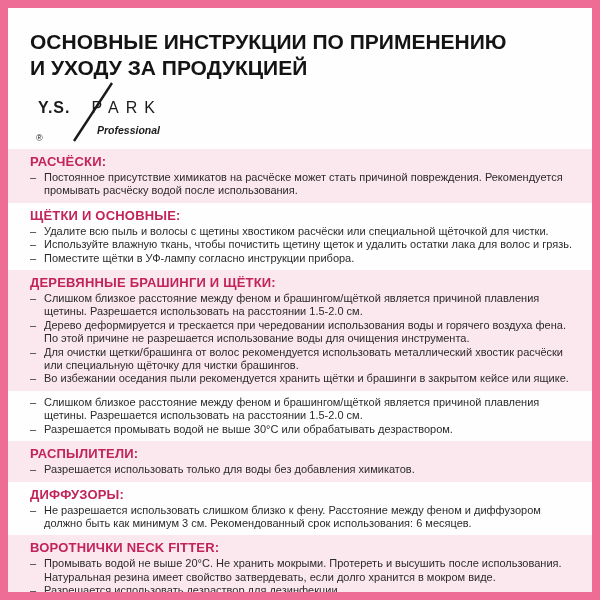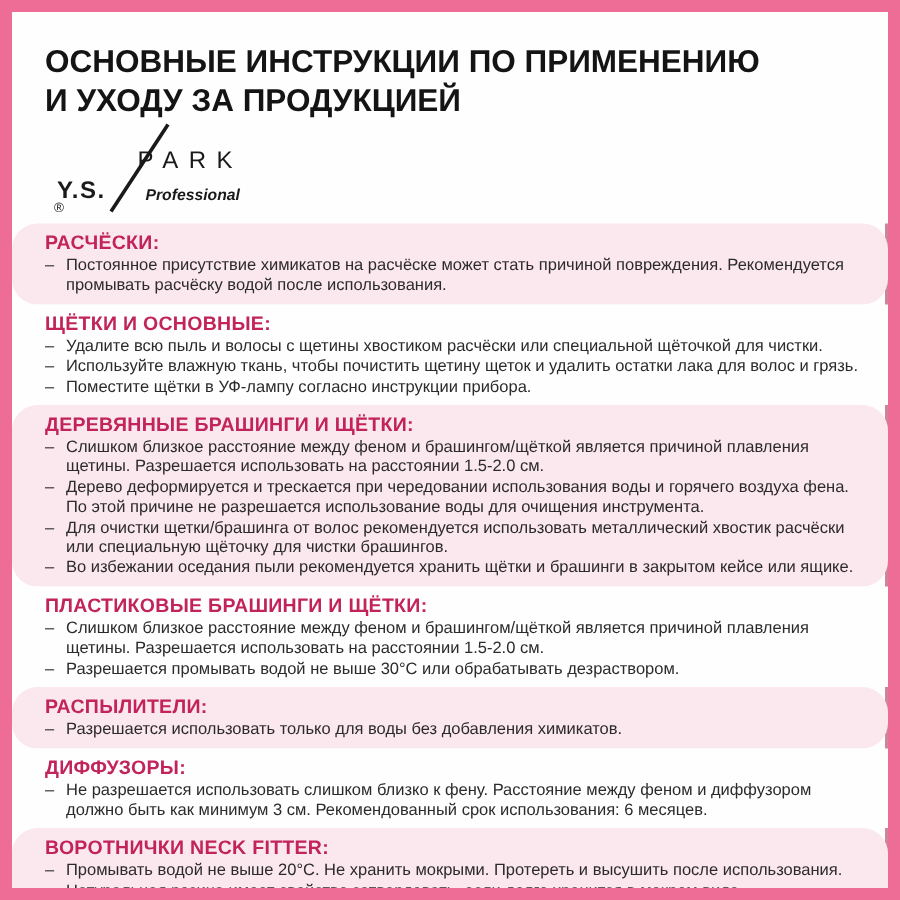--- a/index.html
+++ b/index.html
@@ -25,28 +25,28 @@
     display:flex;justify-content:space-between;align-items:flex-start;
     padding:15px 20px 6px 22px;background:#fefefe;flex-direction:column;
   }
   .title{
     font-size:21px;line-height:26px;font-weight:bold;
     color:var(--title-text);letter-spacing:0;margin:6px 0 0 0;
   }
   .logo{position:relative;width:132px;height:62px;flex-shrink:0;color:#1a1a1a;}
   .logo-slash{position:absolute;left:0;top:0;width:132px;height:62px;}
   .logo-slash line{stroke:#1a1a1a;stroke-width:2.4;}
-  .logo-ys{position:absolute;left:8px;top:18px;font-size:16px;font-weight:bold;letter-spacing:1px;margin-top:20px;}
+  .logo-ys{position:absolute;left:8px;top:18px;font-size:16px;font-weight:bold;letter-spacing:1px;}
   .logo-park{position:absolute;right:0;top:18px;font-size:16px;font-weight:normal;letter-spacing:7px;}
   .logo-prof{position:absolute;right:2px;top:43px;font-size:10.5px;font-weight:bold;font-style:italic;}
   .logo-reg{position:absolute;left:6px;bottom:0;font-size:9px;}
   
   .sections{flex:1;display:flex;flex-direction:column;}
   .sec{padding:5px 20px 5px 22px;background:#fefefe;}
-  .sec.tinted{background:var(--tint-pink);border-radius:17px;}
+  .sec.tinted{background:var(--tint-pink);}
   .sec h2{
     margin:0 0 2px 0;font-size:13px;line-height:15px;font-weight:bold;
     color:var(--accent);letter-spacing:.2px;
   }
   .sec ul{margin:0;padding:0;list-style:none;}
   .sec li{display:flex;font-size:11px;line-height:13.4px;color:var(--body-text);}
   .dash{width:14px;flex-shrink:0;}
   .btext{flex:1;}
 </style>
 </head>
@@ -116,21 +116,20 @@
             <span class="btext">Для очистки щетки/брашинга от волос рекомендуется использовать металлический хвостик расчёски или специальную щёточку для чистки брашингов.</span>
           </li>
         <li>
             <span class="dash">–</span>
             <span class="btext">Во избежании оседания пыли рекомендуется хранить щётки и брашинги в закрытом кейсе или ящике.</span>
           </li>
       </ul>
     </section>
 
     <section class="sec">
-      <h2>ПЛАСТИКОВЫЕ БРАШИНГИ И ЩЁТКИ:</h2>
       <ul>
         <li>
             <span class="dash">–</span>
             <span class="btext">Слишком близкое расстояние между феном и брашингом/щёткой является причиной плавления щетины. Разрешается использовать на расстоянии 1.5-2.0 см.</span>
           </li>
         <li>
             <span class="dash">–</span>
             <span class="btext">Разрешается промывать водой не выше 30°C или обрабатывать дезраствором.</span>
           </li>
       </ul>

